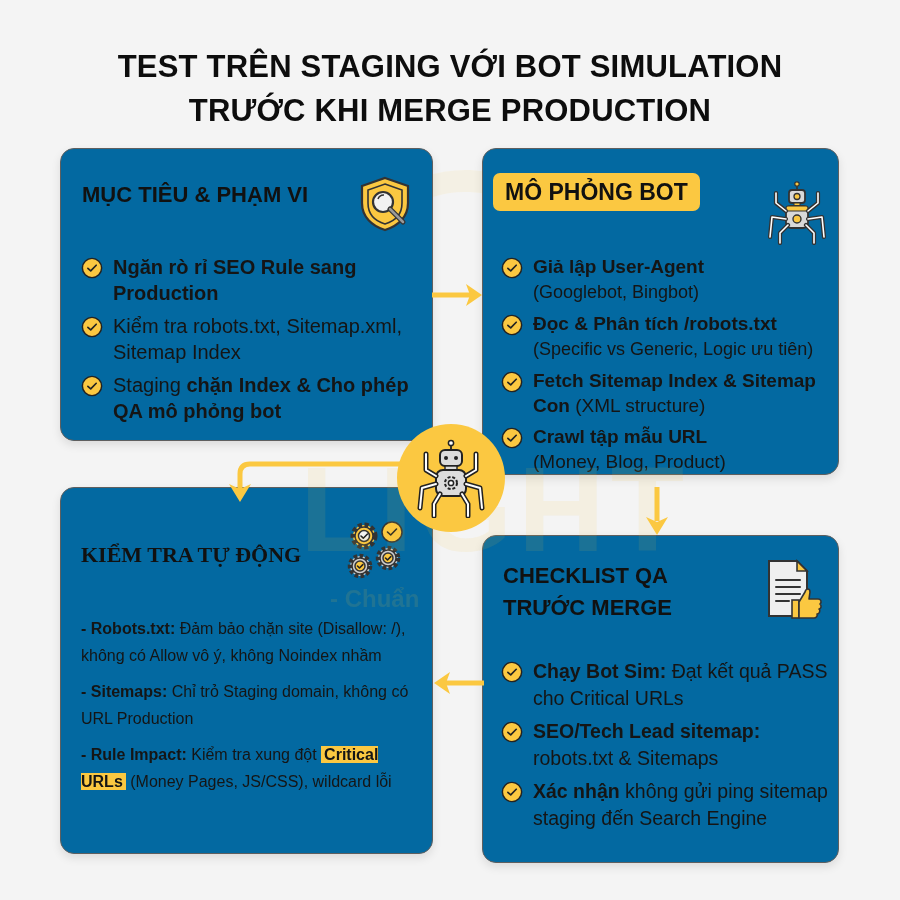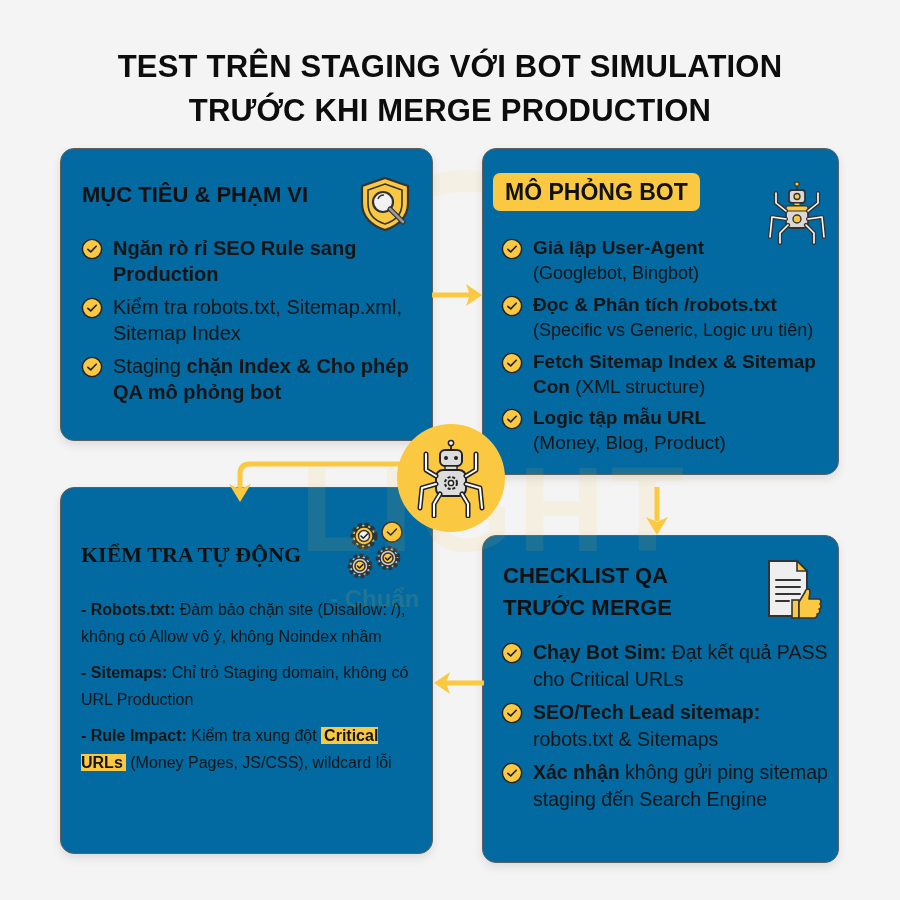--- a/index.html
+++ b/index.html
@@ -48,21 +48,21 @@
     }
     #card3 .card-title { left: 20px; top: 52px; font-family: Liberation Serif, serif; }
     #card4 .card-title { left: 20px; top: 24px; line-height: 32px; }
 
     .card-icon { position: absolute; }
     #card1 .card-icon { left: 296px; top: 26px; width: 56px; height: 58px; }
     #card2 .card-icon { left: 281px; top: 32px; width: 66px; height: 64px; }
     #card3 .card-icon { left: 283px; top: 30px; width: 68px; height: 64px; }
     #card4 .card-icon { left: 280px; top: 22px; width: 60px; height: 64px; }
 
-    .items { position: absolute; list-style: none; }
+    .items { position: absolute; list-style: none; margin-top: 19px; }
     #card1 .items { left: 20px; top: 86px; width: 340px; }
     #card2 .items { left: 18px; top: 86px; width: 330px; }
     #card3 .items { left: 20px; top: 108px; width: 345px; }
     #card4 .items { left: 18px; top: 103px; width: 330px; }
 
     .item { position: relative; padding-left: 32px; margin-bottom: 7px; font-size: 20px; line-height: 26px; color: #151515; }
     #card2 .item { font-size: 19px; line-height: 25px; margin-bottom: 6px; }
     #card4 .item { font-size: 19.5px; line-height: 27px; margin-bottom: 6px; }
     .item .check { position: absolute; left: 0; top: 3px; width: 22px; height: 22px; }
     .item b, .b { font-weight: 700; }
@@ -177,21 +177,21 @@
     <li class="item">
       <svg class="check">
           <use href="#chk"></use>
         </svg>
       <b>Fetch Sitemap Index &amp; Sitemap Con</b><span> (XML structure)</span>
     </li>
     <li class="item">
       <svg class="check">
           <use href="#chk"></use>
         </svg>
-      <b>Logic tập mẫu URL</b><br>
+      <b>Crawl tập mẫu URL</b><br>
       <span>(Money, Blog, Product)</span>
     </li>
   </ul>
 </div>
 
 <div class="card" id="card3">
   <div class="card-title">KIỂM TRA TỰ ĐỘNG</div>
   <svg class="card-icon" viewBox="0 0 68 64">
     <g stroke="#333" stroke-width="1.5">
       <circle cx="20" cy="18" r="11" fill="#fbc841" stroke-dasharray="4 2.5" stroke-width="5"></circle>

